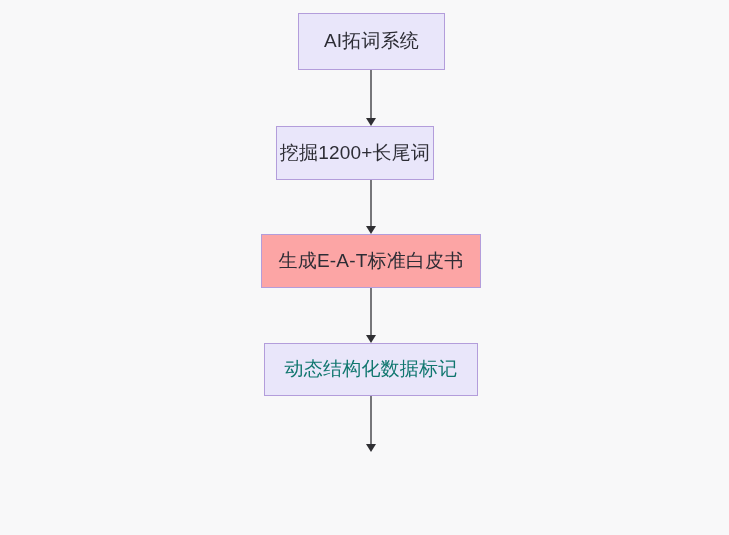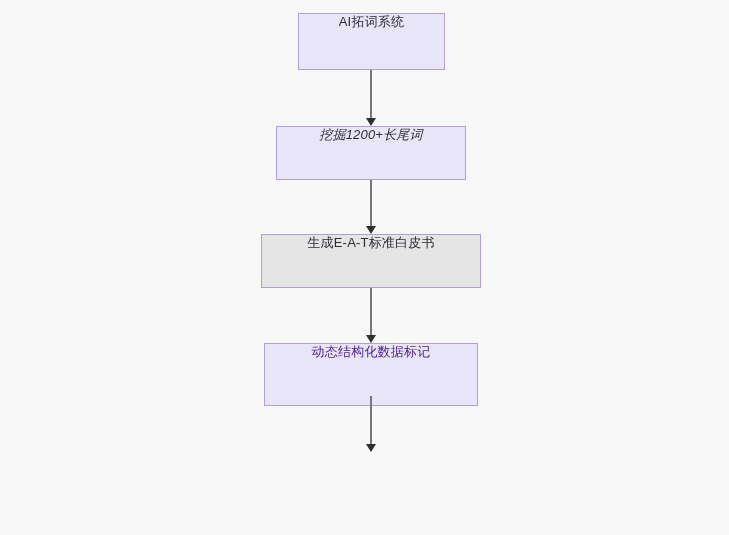--- a/index.html
+++ b/index.html
@@ -18,23 +18,24 @@
     position: relative;
     width: 729px;
     height: 535px;
   }
   .node {
     position: absolute;
     box-sizing: border-box;
     background: #e9e6fa;
     border: 1.4px solid #b39ddb;
     display: flex;
+    align-items: center;
     justify-content: center;
     color: #2d2d35;
-    font-size: 13px;
+    font-size: 19px;
     line-height: 1.2;
     letter-spacing: 0.2px;
     white-space: nowrap;
     -webkit-font-smoothing: antialiased;
   }
   .node-label {
     display: block;
     text-align: center;
   }
   .edge {
@@ -67,39 +68,39 @@
 
   <div class="node" style="left: 298px; top: 13px; width: 147px; height: 57px; background: rgb(233, 230, 250); border-color: rgb(179, 157, 219); color: rgb(45, 45, 53);">
     <span class="node-label">AI拓词系统</span>
   </div>
 
   <div class="edge" style="left: 371px; top: 70px; height: 56px;">
     <div class="edge-line" style="height: 49px; background: rgb(118, 118, 122);"></div>
     <div class="edge-head" style="top: 48px; border-top-color: rgb(47, 47, 51);"></div>
   </div>
 
-  <div class="node" style="left: 276px; top: 126px; width: 190px; height: 54px; background: rgb(233, 230, 250); border-color: rgb(179, 157, 219); color: rgb(45, 45, 53); font-style: italic;">
+  <div class="node" style="left: 276px; top: 126px; width: 158px; height: 54px; background: rgb(233, 230, 250); border-color: rgb(179, 157, 219); color: rgb(45, 45, 53);">
     <span class="node-label">挖掘1200+长尾词</span>
   </div>
 
   <div class="edge" style="left: 371px; top: 180px; height: 54px;">
     <div class="edge-line" style="height: 47px; background: rgb(118, 118, 122);"></div>
     <div class="edge-head" style="top: 46px; border-top-color: rgb(47, 47, 51);"></div>
   </div>
 
-  <div class="node" style="left: 261px; top: 234px; width: 220px; height: 54px; background: #e5e5e5; border-color: rgb(179, 157, 219); color: rgb(45, 45, 53);">
+  <div class="node" style="left: 261px; top: 234px; width: 220px; height: 54px; background: #fca5a5; border-color: rgb(179, 157, 219); color: rgb(45, 45, 53);">
     <span class="node-label">生成E-A-T标准白皮书</span>
   </div>
 
   <div class="edge" style="left: 371px; top: 288px; height: 55px;">
     <div class="edge-line" style="height: 48px; background: rgb(118, 118, 122);"></div>
     <div class="edge-head" style="top: 47px; border-top-color: rgb(47, 47, 51);"></div>
   </div>
 
-  <div class="node" style="left: 264px; top: 343px; width: 214px; height: 63px; background: rgb(233, 230, 250); border-color: rgb(179, 157, 219); color: #4c1d95;">
+  <div class="node" style="left: 264px; top: 343px; width: 214px; height: 53px; background: rgb(233, 230, 250); border-color: rgb(179, 157, 219); color: #0f766e;">
     <span class="node-label">动态结构化数据标记</span>
   </div>
 
   <div class="edge" style="left: 371px; top: 396px; height: 56px;">
     <div class="edge-line" style="height: 49px; background: rgb(118, 118, 122);"></div>
     <div class="edge-head" style="top: 48px; border-top-color: rgb(47, 47, 51);"></div>
   </div>
 
 
 </div>

